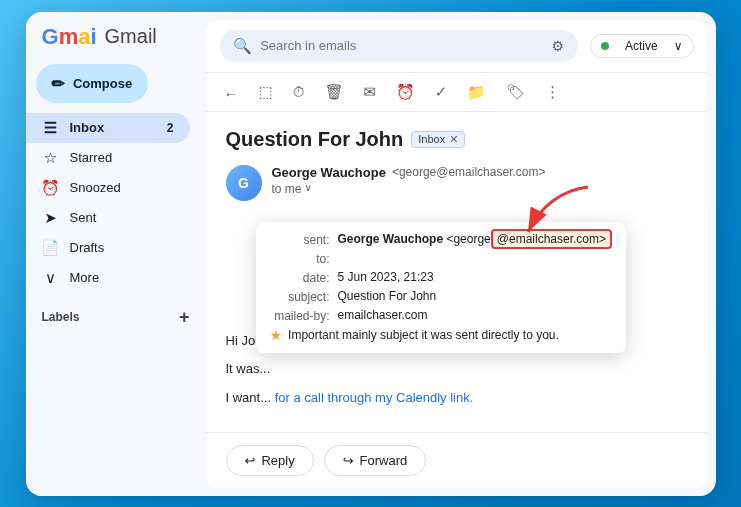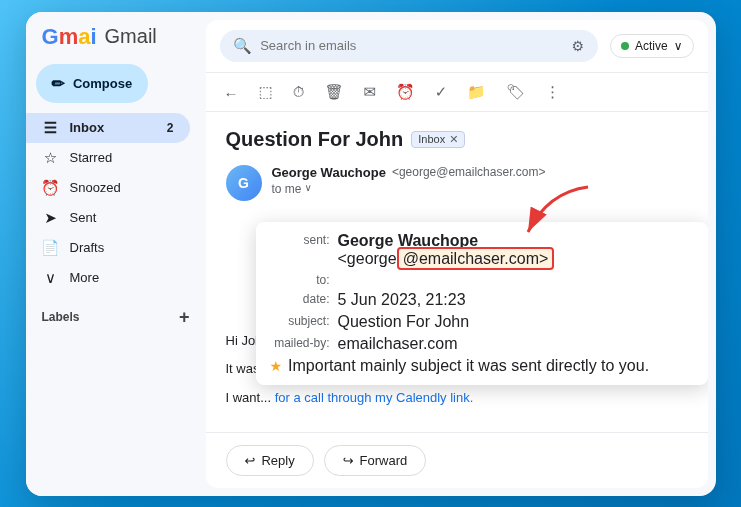--- a/index.html
+++ b/index.html
@@ -143,21 +143,21 @@
       background: transparent;
       font-size: 13px;
       color: #202124;
       outline: none;
       width: 100%;
     }
     .filter-icon { color: #5f6368; font-size: 14px; cursor: pointer; }
     .active-badge {
       display: flex;
       align-items: center;
-      gap: 6px;
+      gap: 16px;
       background: #fff;
       border: 1px solid #e0e0e0;
       border-radius: 20px;
       padding: 4px 10px;
       font-size: 12px;
       color: #202124;
     }
     .active-dot { width: 8px; height: 8px; background: #34a853; border-radius: 50%; }
     
     .email-toolbar {
@@ -254,21 +254,21 @@
       margin-bottom: 4px;
       align-items: flex-start;
     }
     .popup-label {
       color: #5f6368;
       min-width: 60px;
       text-align: right;
       font-size: 12px;
       padding-top: 1px;
     }
-    .popup-value { color: #202124; font-size: 16px; flex: 1; }
+    .popup-value { color: #202124; font-size: 12px; flex: 1; }
     .popup-highlight {
       background: #fff3e0;
       border: 2px solid #e53935;
       border-radius: 4px;
       padding: 1px 4px;
       color: #202124;
     }
     .popup-important {
       display: flex;
       align-items: center;

